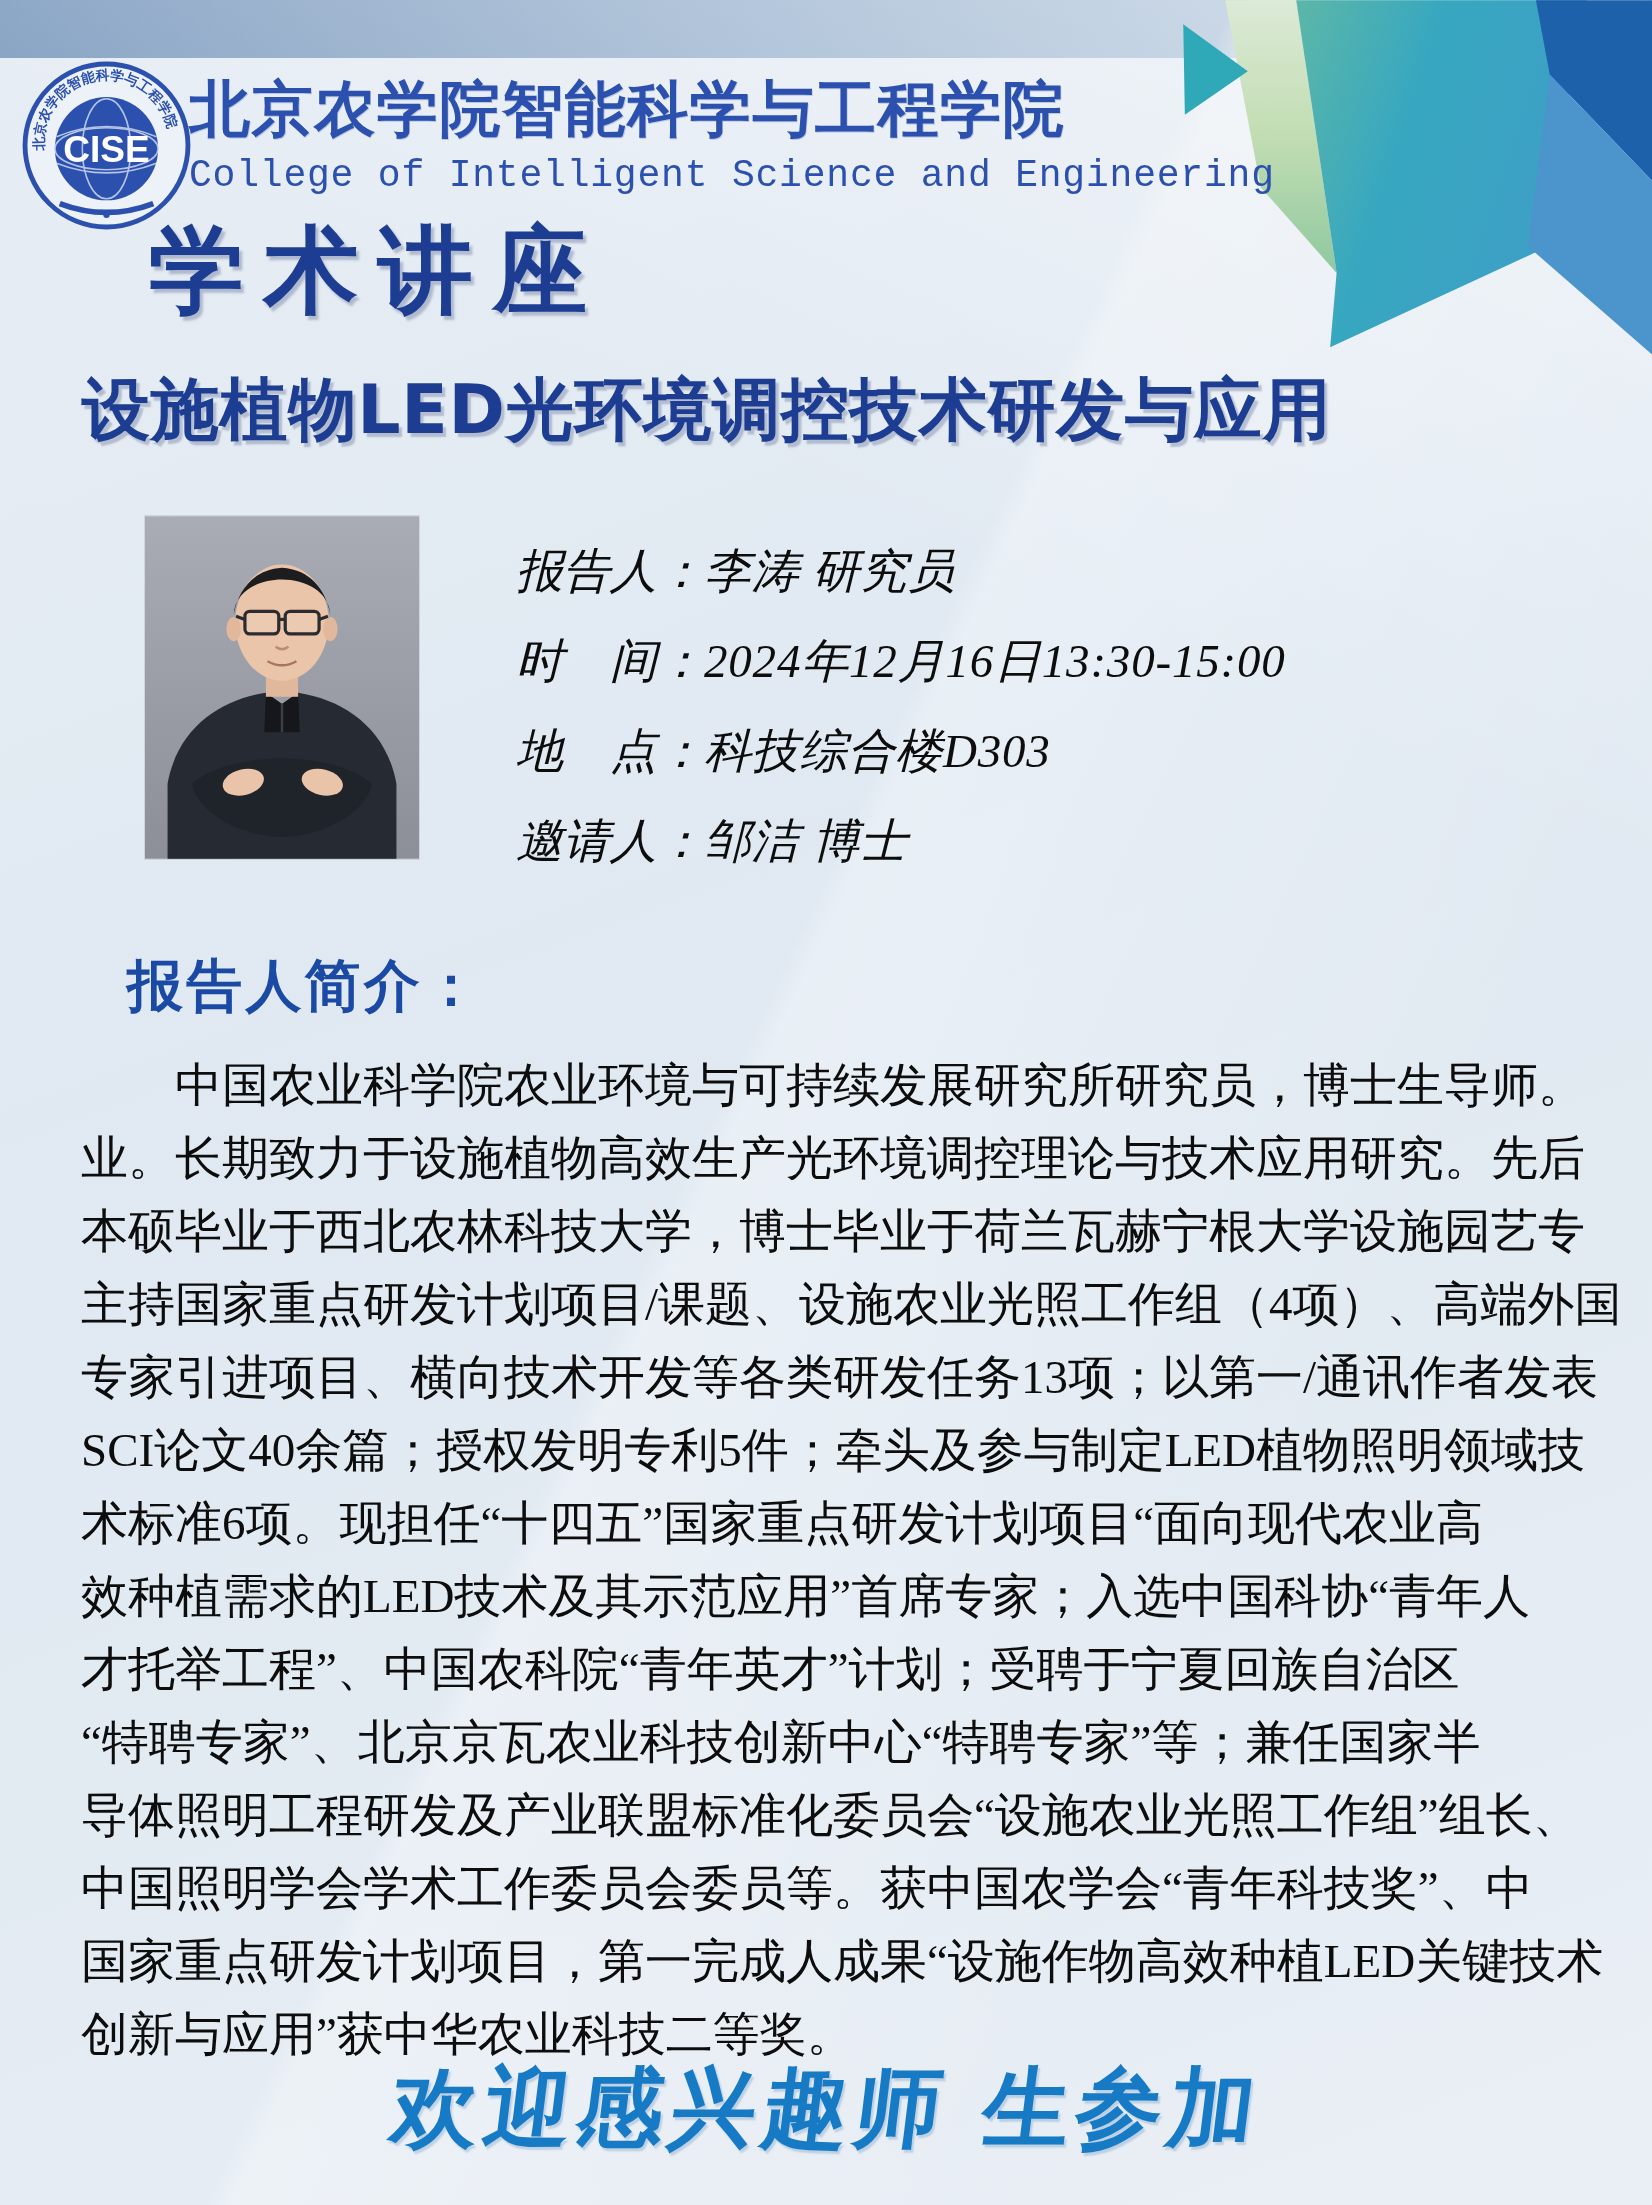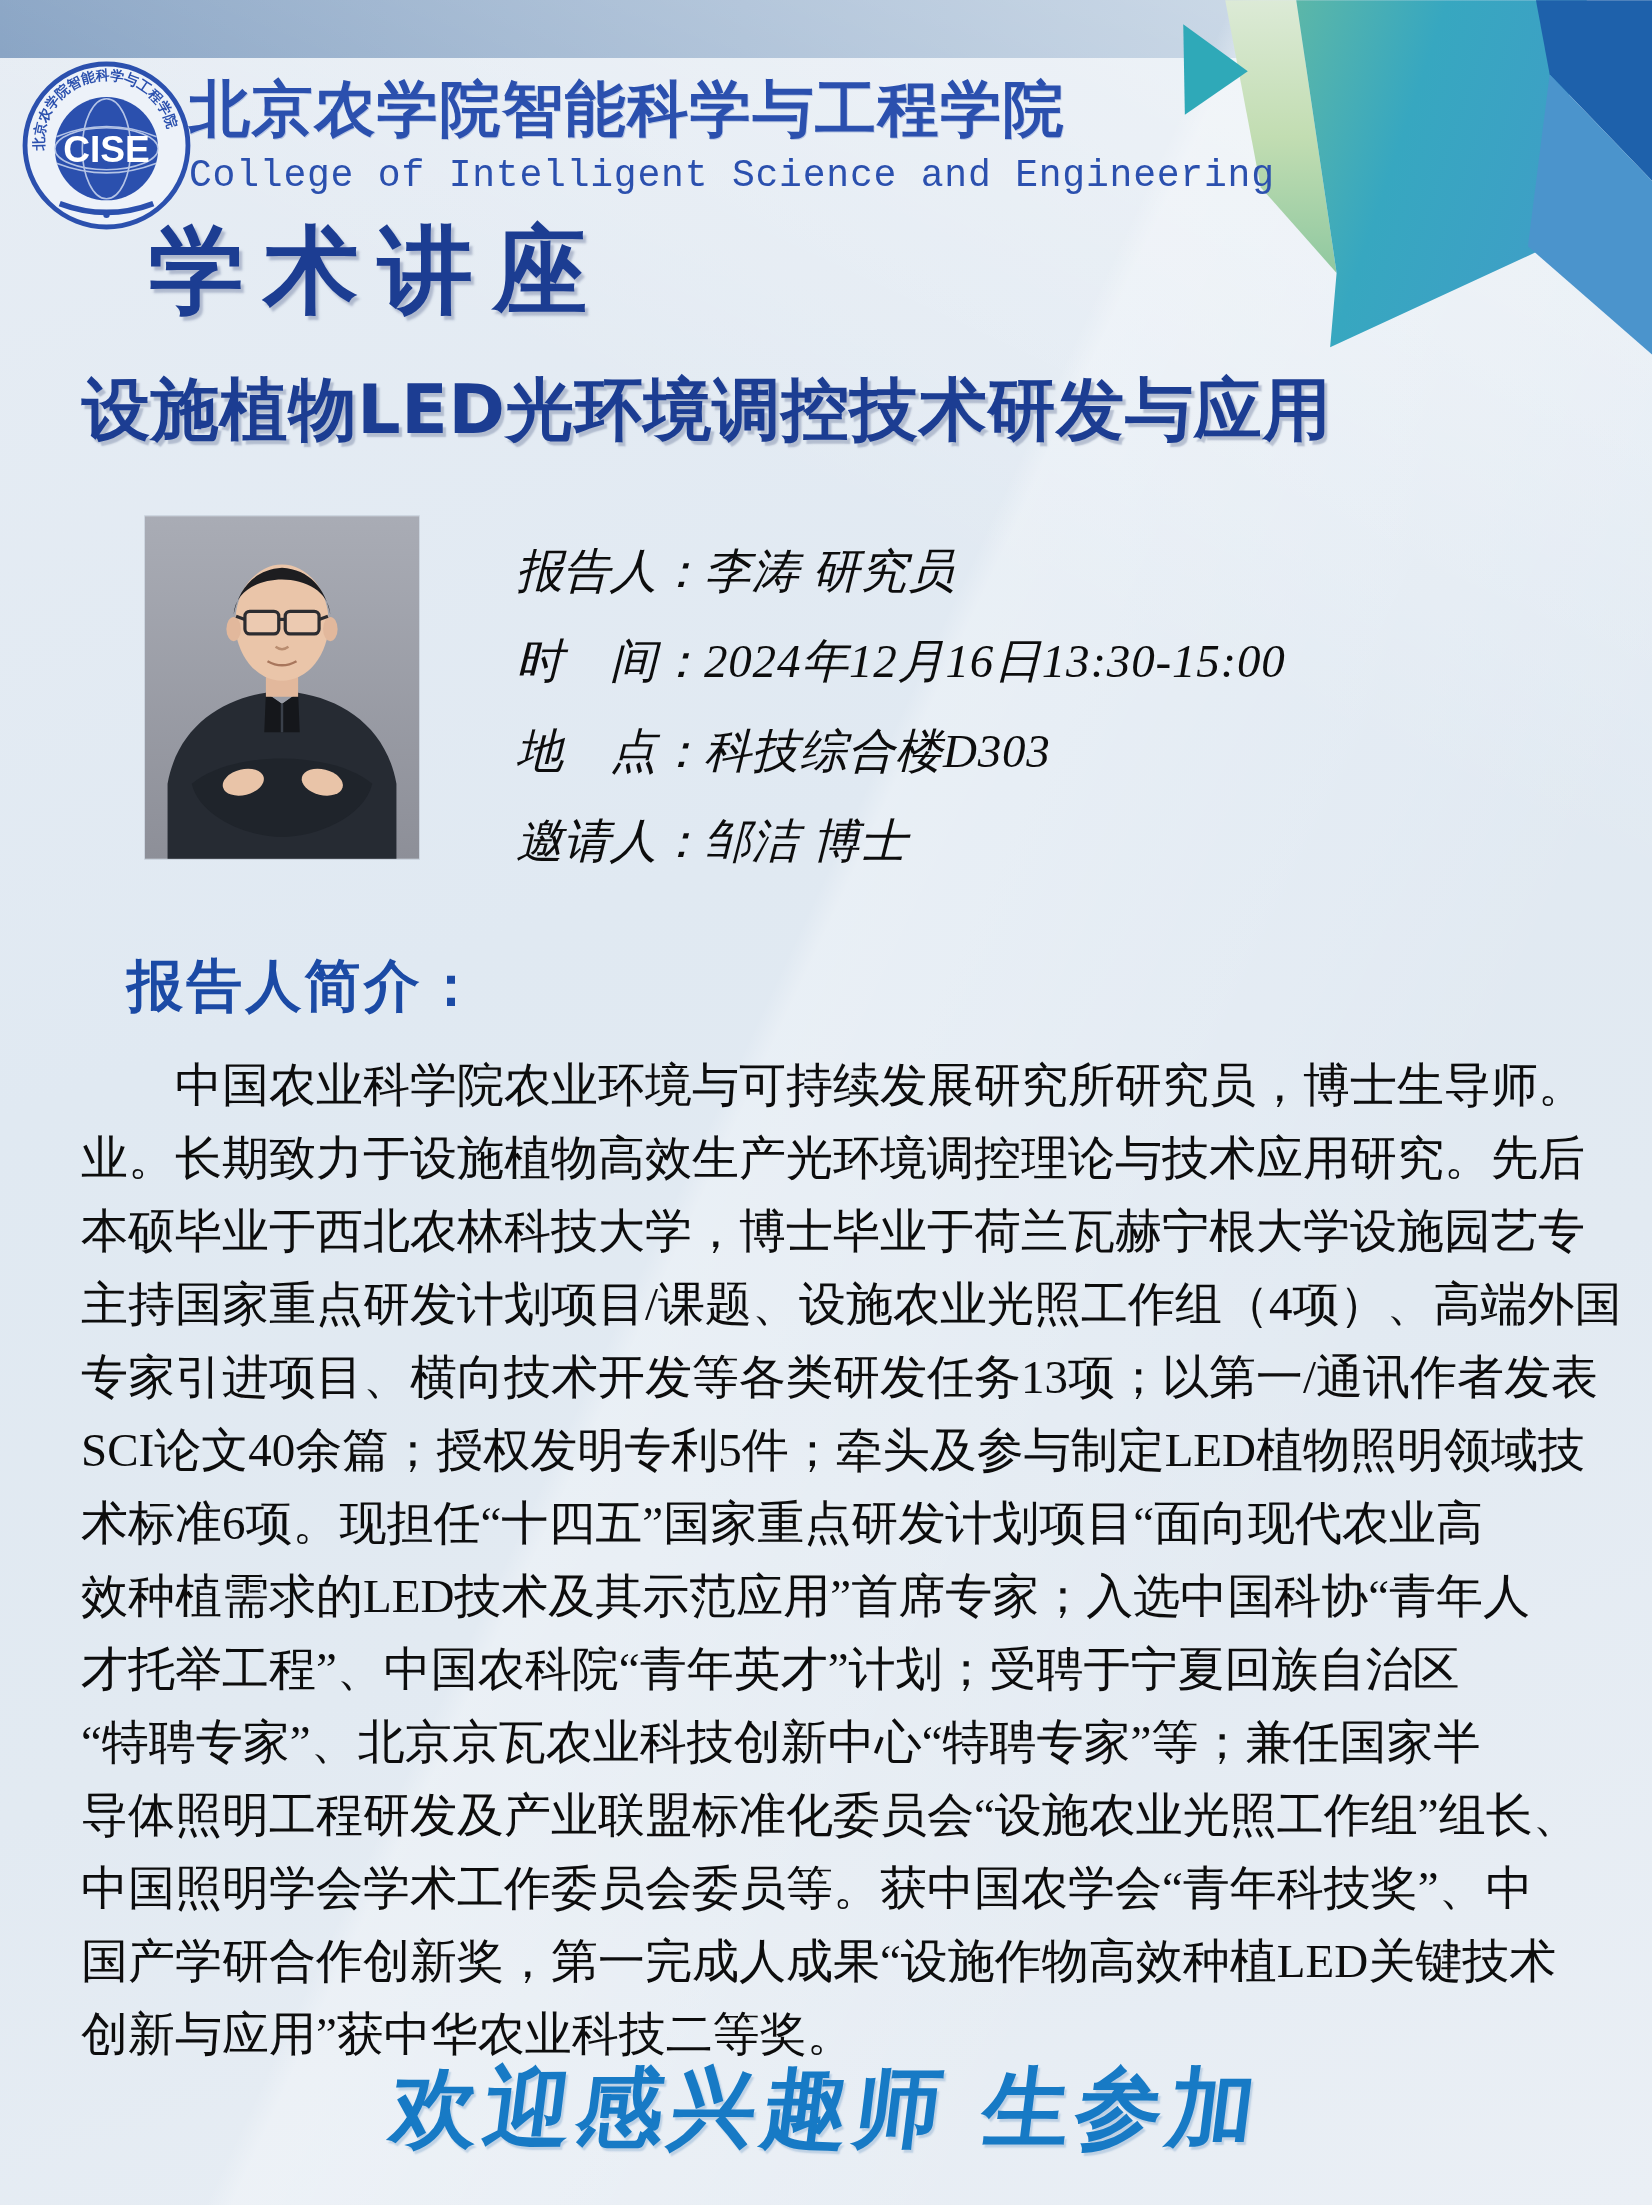--- a/index.html
+++ b/index.html
@@ -190,20 +190,20 @@
       <div class="bio-line">本硕毕业于西北农林科技大学，博士毕业于荷兰瓦赫宁根大学设施园艺专</div>
       <div class="bio-line">主持国家重点研发计划项目/课题、设施农业光照工作组（4项）、高端外国</div>
       <div class="bio-line">专家引进项目、横向技术开发等各类研发任务13项；以第一/通讯作者发表</div>
       <div class="bio-line">SCI论文40余篇；授权发明专利5件；牵头及参与制定LED植物照明领域技</div>
       <div class="bio-line">术标准6项。现担任“十四五”国家重点研发计划项目“面向现代农业高</div>
       <div class="bio-line">效种植需求的LED技术及其示范应用”首席专家；入选中国科协“青年人</div>
       <div class="bio-line">才托举工程”、中国农科院“青年英才”计划；受聘于宁夏回族自治区</div>
       <div class="bio-line">“特聘专家”、北京京瓦农业科技创新中心“特聘专家”等；兼任国家半</div>
       <div class="bio-line">导体照明工程研发及产业联盟标准化委员会“设施农业光照工作组”组长、</div>
       <div class="bio-line">中国照明学会学术工作委员会委员等。获中国农学会“青年科技奖”、中</div>
-      <div class="bio-line">国产学研合作创新奖，第一完成人成果“设施作物高效种植LED关键技术</div>
+      <div class="bio-line">国家重点研发计划项目，第一完成人成果“设施作物高效种植LED关键技术</div>
       <div class="bio-line">创新与应用”获中华农业科技二等奖。</div>
     </div>
 
   <div class="footer-calligraphy">欢迎感兴趣师 生参加</div>
 
 </div>
 
 
 </body></html>

